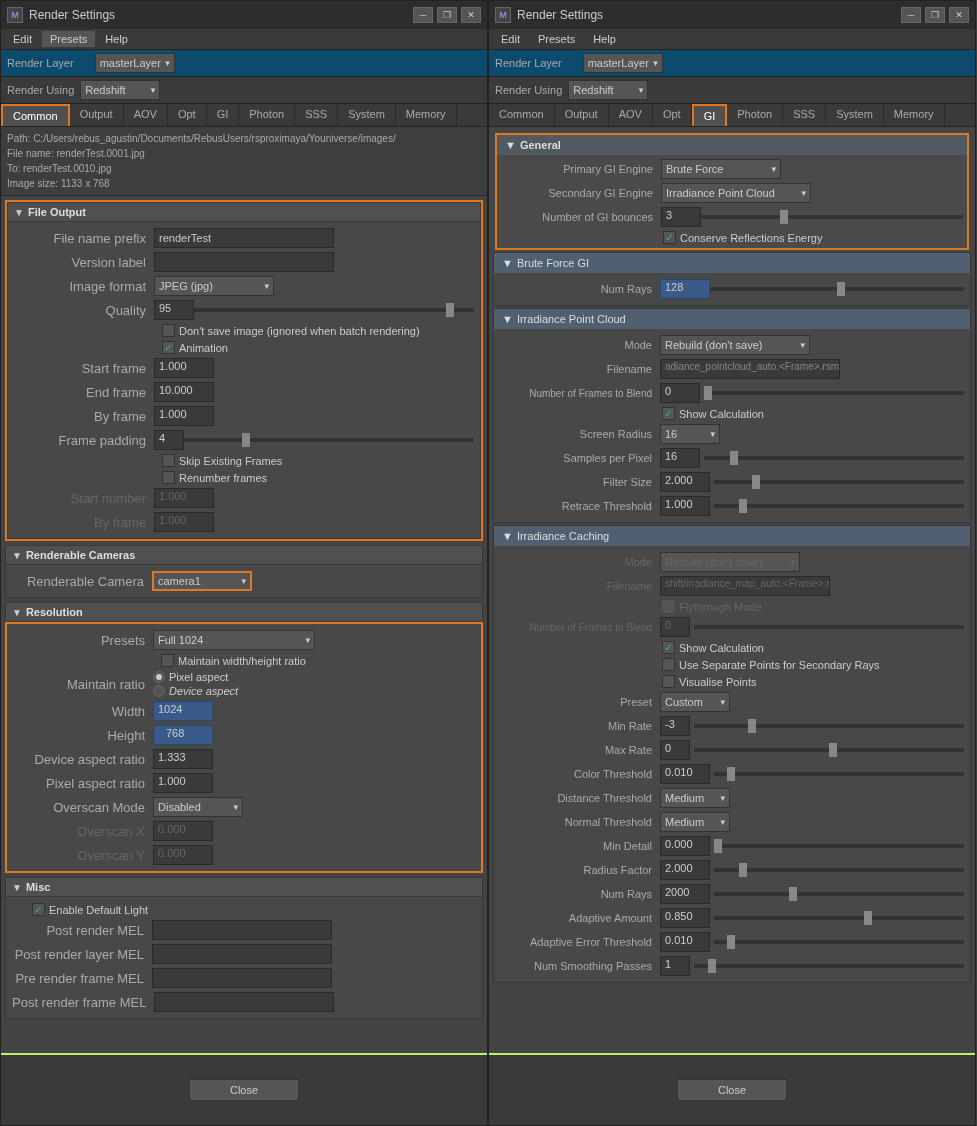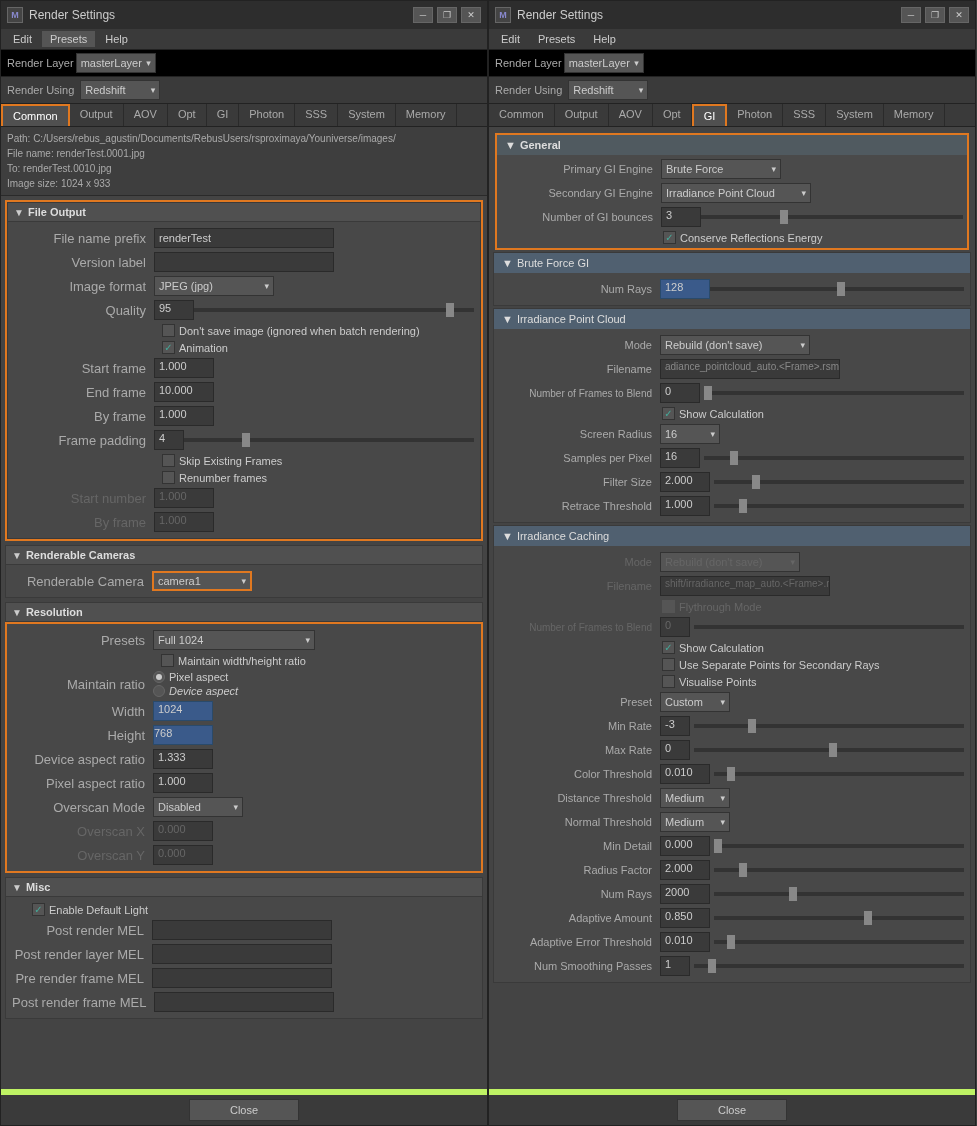--- a/index.html
+++ b/index.html
@@ -65,22 +65,22 @@
       cursor: pointer;
       color: #ccc;
       font-size: 11px;
     }
     .menu-item.active { background: #555; }
 
     .render-layer-row {
       display: flex;
       align-items: center;
       padding: 3px 6px;
-      gap: 2px;
-      background: #000000;
+      gap: 21px;
+      background: #0c4a6e;
       border-bottom: 1px solid #222;
     }
 
     .label-sm { color: #aaa; white-space: nowrap; }
 
     .dropdown {
       background: #555;
       border: 1px solid #333;
       color: #ccc;
       padding: 1px 4px;
@@ -233,23 +233,23 @@
       width: 6px; height: 6px;
       border-radius: 50%;
       background: #ccc;
     }
 
     .orange-border {
       border: 2px solid #e07820 !important;
     }
 
     .bottom-bar {
-      padding: 4px;
+      padding: 24px;
       background: #3a3a3a;
-      border-top: 6px solid #bef264;
+      border-top: 2px solid #bef264;
       display: flex;
       justify-content: center;
     }
 
     .close-btn {
       background: #555;
       border: 1px solid #333;
       color: #ccc;
       padding: 4px 40px;
       cursor: pointer;
@@ -416,21 +416,21 @@
     <div class="tab">Photon</div>
     <div class="tab">SSS</div>
     <div class="tab">System</div>
     <div class="tab">Memory</div>
   </div>
 
   <div class="path-info">
     <div>Path: C:/Users/rebus_agustin/Documents/RebusUsers/rsproximaya/Youniverse/images/</div>
     <div>File name: renderTest.0001.jpg</div>
     <div>To:         renderTest.0010.jpg</div>
-    <div>Image size: 1024 x 933</div>
+    <div>Image size: 1133 x 768</div>
   </div>
 
   <div class="scroll-area">
 
     <div class="section" style="border: 2px solid #e07820;">
       <div class="section-header">
         <span class="toggle">▼</span>
         <span class="section-title">File Output</span>
       </div>
       <div class="section-body">
@@ -551,21 +551,21 @@
               <span>Device aspect</span>
             </div>
           </div>
         </div>
         <div class="field-row">
           <span class="field-label">Width</span>
           <div style="background:#3a5a8a;border:1px solid #2a4a6a;color:#ccc;padding:1px 4px;font-size:11px;height:20px;width:60px;">1024</div>
         </div>
         <div class="field-row">
           <span class="field-label">Height</span>
-          <div style="background:#3a5a8a;border:1px solid #2a4a6a;color:#ccc;padding:1px 0;font-size:11px;height:20px;width:60px;">768</div>
+          <div style="background:#3a5a8a;border:1px solid #2a4a6a;color:#ccc;padding:1px 12px;font-size:11px;height:20px;width:60px;">768</div>
         </div>
         <div class="field-row">
           <span class="field-label">Device aspect ratio</span>
           <div style="background:#3a3a3a;border:1px solid #2a2a2a;color:#ccc;padding:1px 4px;font-size:11px;height:20px;width:60px;">1.333</div>
         </div>
         <div class="field-row">
           <span class="field-label">Pixel aspect ratio</span>
           <div style="background:#3a3a3a;border:1px solid #2a2a2a;color:#ccc;padding:1px 4px;font-size:11px;height:20px;width:60px;">1.000</div>
         </div>
         <div class="field-row">

